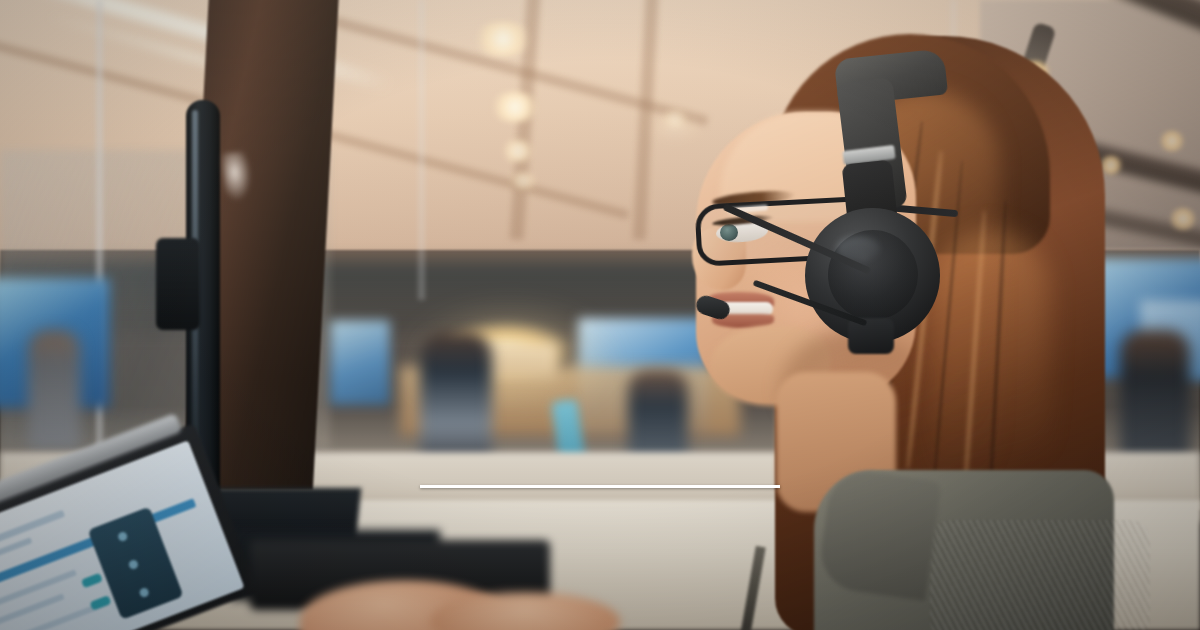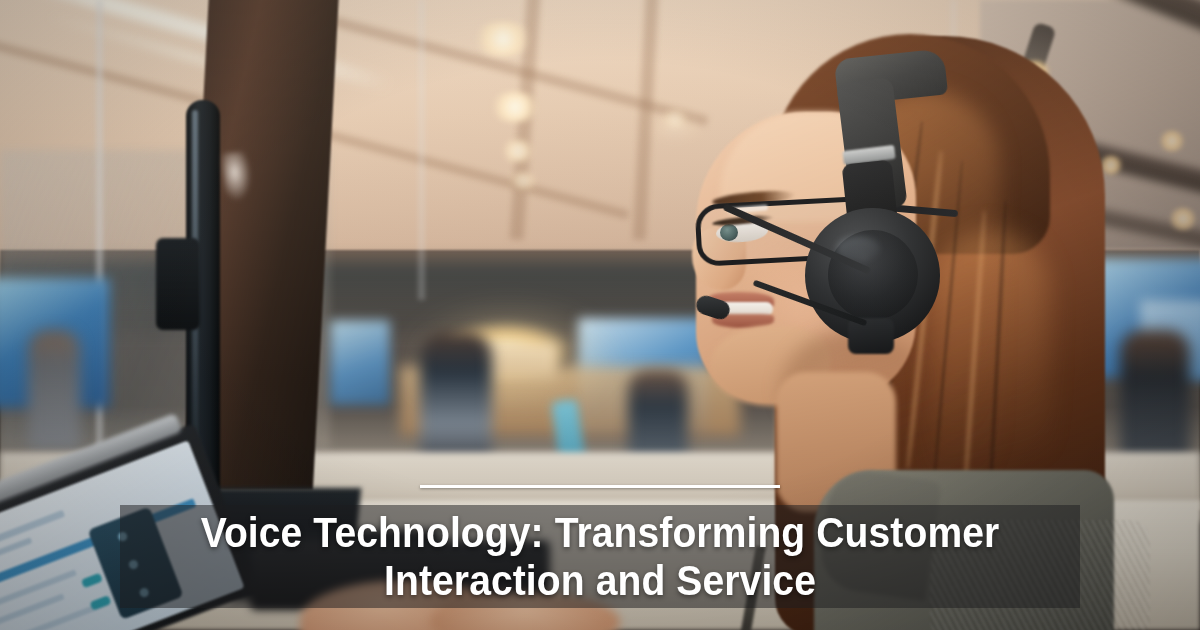--- a/index.html
+++ b/index.html
@@ -855,18 +855,14 @@
     <div class="kbd"></div>
     <div class="hand"></div>
     <div class="hand2"></div>
 
     <div class="warmwash"></div>
     <div class="vignette"></div>
   </div>
 
   <div class="divider"></div>
 
-  <div class="title-band">
-    <h1 class="title-text">Voice Technology: Transforming Customer
-Interaction and Service</h1>
-  </div>
 
 </div>
 
 </body></html>

